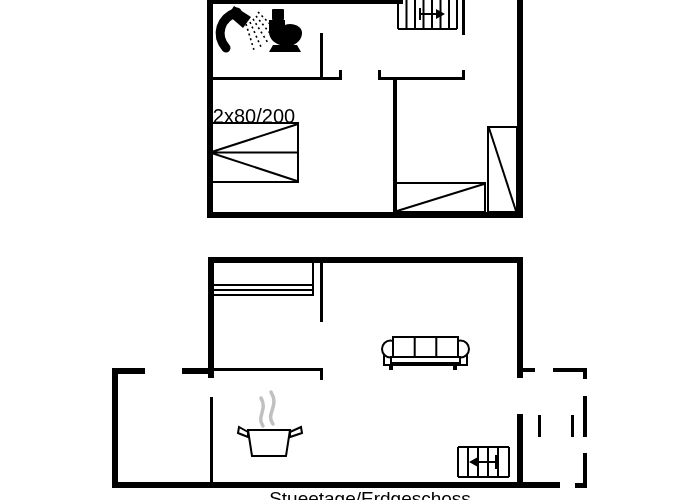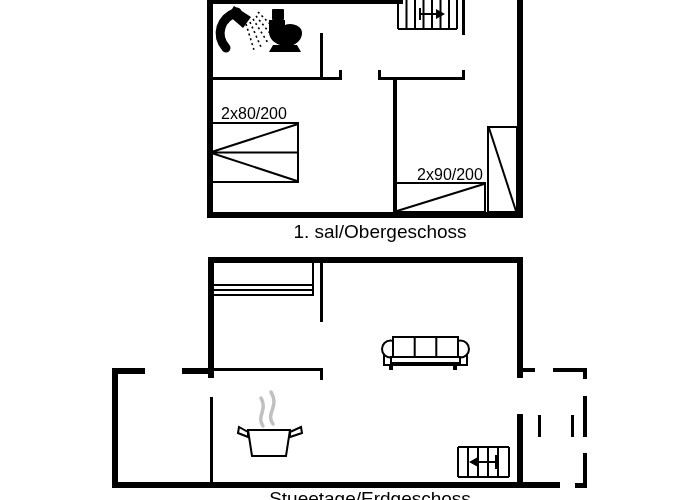--- a/index.html
+++ b/index.html
@@ -14,21 +14,21 @@
   .s2  { stroke:var(--line); stroke-width:2; fill:none; }       
   .s2f { stroke:var(--line); stroke-width:2; fill:var(--bg); }  
   .blk { fill:var(--line); stroke:none; }                       
   .arm { stroke:var(--line); stroke-width:9; fill:none; stroke-linecap:round; }
   .spray { stroke:var(--line); stroke-width:1.6; fill:none; stroke-dasharray:2 3; }
   .steam { stroke:var(--steam); stroke-width:3.5; fill:none; stroke-linecap:round; }
   .lbl {
     position:absolute; color:var(--line); text-align:center;
     white-space:nowrap; line-height:1.1;
   }
-  .lbl-dim   { font-size:16px; }
+  .lbl-dim   { font-size:20px; }
   .lbl-floor { font-size:19px; }
 </style>
 </head>
 <body>
 
 <div class="stage">
   <svg width="700" height="500" viewBox="0 0 700 500">
 
     <g>
       <g>
@@ -146,16 +146,14 @@
 
       <g>
         <path class="s2" d="M458,447 H509 M458,477 H509 M458,447 V477 M468,447 V477 M478,447 V477 M488,447 V477 M498,447 V477 M509,447 V477"></path>
         <path class="s2" d="M496,455 V469 M496,462 H478"></path>
         <polygon class="blk" points="478,457 469,462 478,467"></polygon>
       </g>
     </g>
   </svg>
 
   <div class="lbl lbl-dim" style="left:204px; top:105px; width:100px;">2x80/200</div>
-  <div class="lbl lbl-dim" style="left:400px; top:166px; width:100px;">2x90/200</div>
-  <div class="lbl lbl-floor" style="left:280px; top:222px; width:200px;">1. sal/Obergeschoss</div>
   <div class="lbl lbl-floor" style="left:260px; top:489px; width:220px;">Stueetage/Erdgeschoss</div>
 </div>
 
 </body></html>

